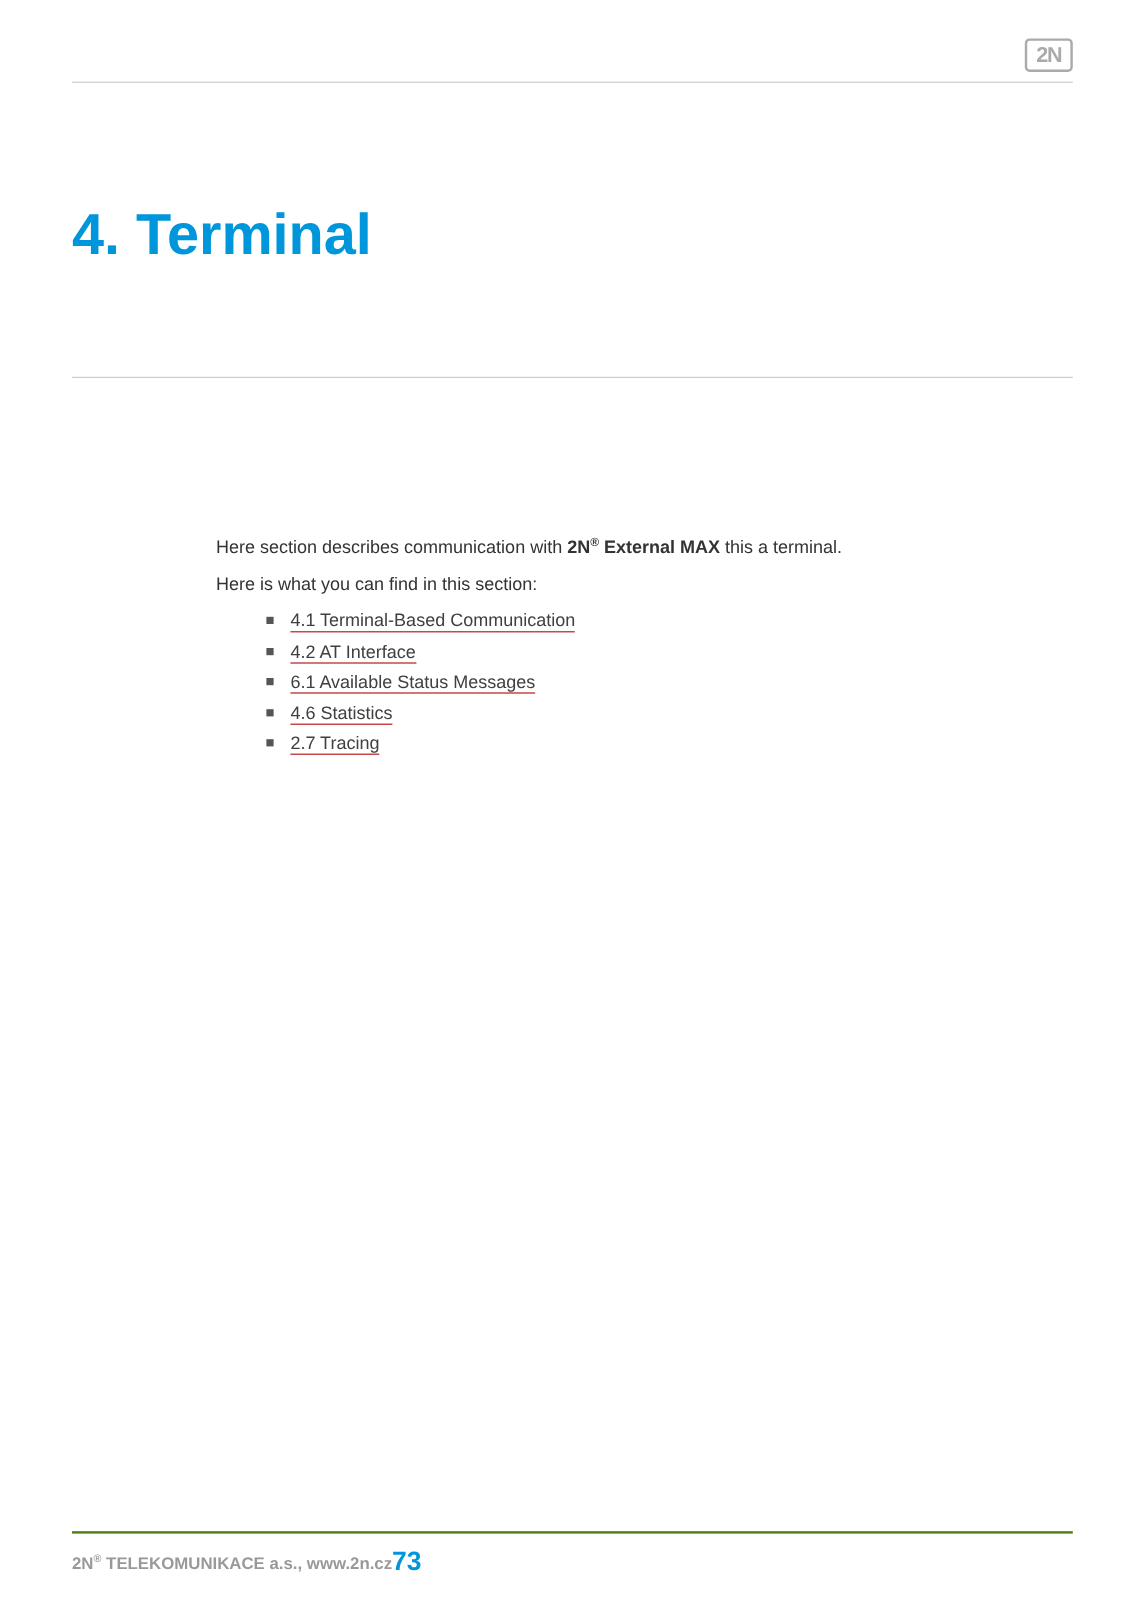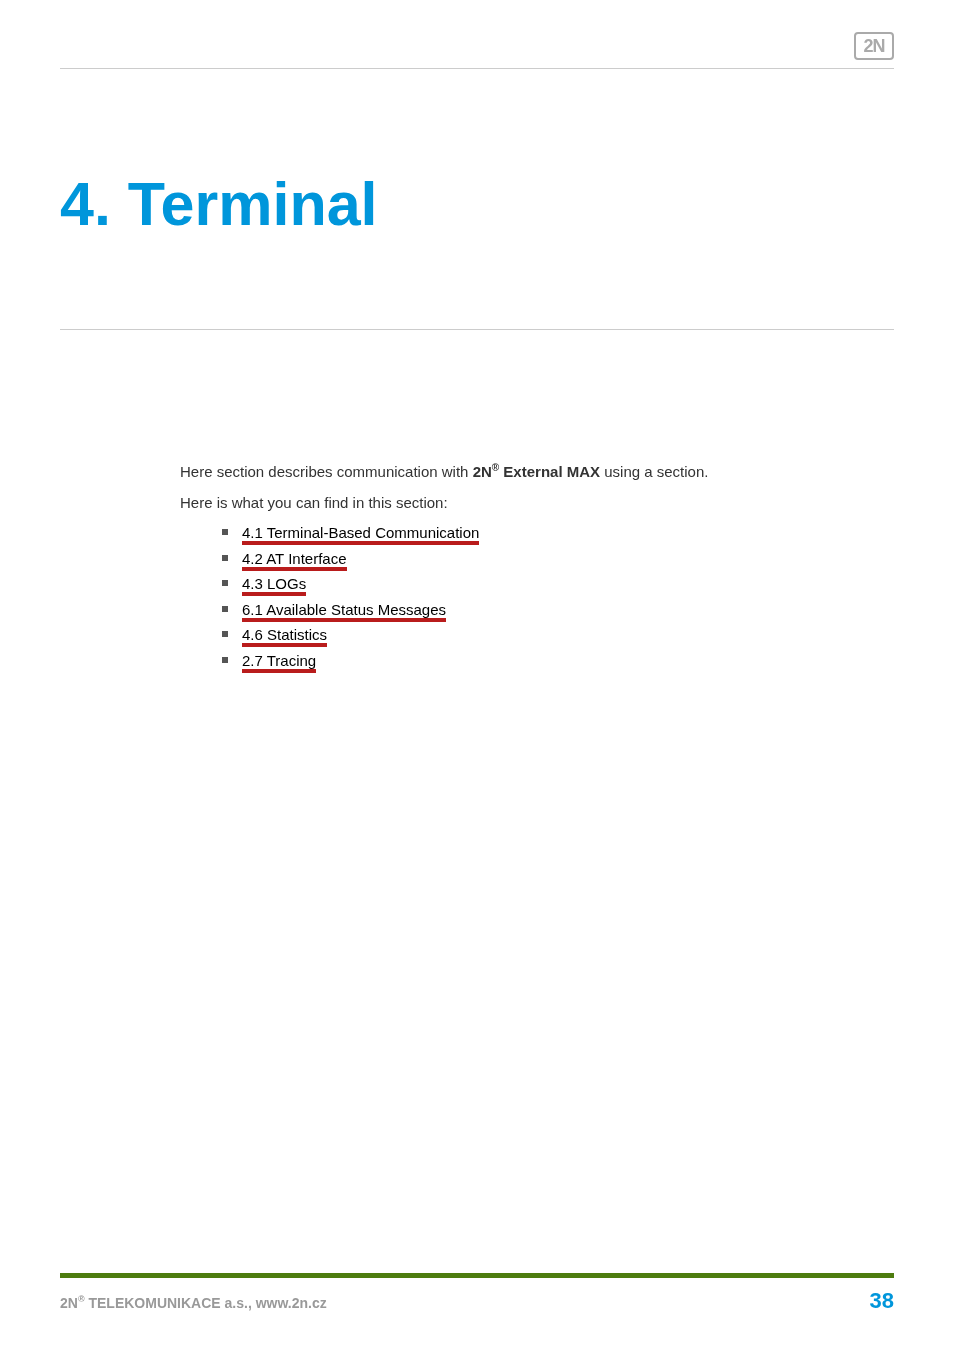--- a/index.html
+++ b/index.html
@@ -34,21 +34,21 @@
     font-size: 18px;
     letter-spacing: -1px;
   }
   .title-block {
     margin-top: 100px;
     padding-bottom: 90px;
     border-bottom: 1px solid #ccc;
   }
   .title-block h1 {
     color: #0096db;
-    font-size: 61px;
+    font-size: 48px;
     font-weight: bold;
     font-family: Verdana, Geneva, sans-serif;
   }
   .content {
     margin-top: 130px;
     padding-left: 120px;
     padding-right: 20px;
     color: #333;
     font-size: 15px;
     line-height: 1.5;
@@ -73,34 +73,33 @@
   .content .toc li::before {
     content: "";
     position: absolute;
     left: 2px;
     top: 7px;
     width: 6px;
     height: 6px;
     background: #555;
   }
   .content .toc a {
-    color: #000000;
+    color: #404040;
     text-decoration: none;
-    border-bottom: 4px solid #b91c1c;
+    border-bottom: 1px solid #b91c1c;
   }
   .strong { font-weight: bold; }
   .footer {
     position: absolute;
     left: 60px;
     right: 60px;
     bottom: 36px;
-    border-top: 5px solid #4d7c0f;
+    border-top: 2px solid #4d7c0f;
     padding-top: 10px;
     display: flex;
-    justify-content: space-between;
     align-items: baseline;
     color: #999;
     font-size: 14px;
     font-weight: bold;
   }
   .footer .page-num {
     color: #0096db;
     font-size: 22px;
     font-weight: bold;
   }
@@ -118,32 +117,31 @@
       <span>2N</span>
     </div>
   </div>
 
   <div class="title-block">
     <h1>4. Terminal</h1>
   </div>
 
   <div class="content">
     <p class="intro-line">
-      <span>Here section describes communication with </span><span class="strong"><span>2N</span><sup>®</sup><span> External MAX</span></span><span> using a section.</span>
+      <span>Here section describes communication with </span><span class="strong"><span>2N</span><sup>®</sup><span> External MAX</span></span><span> this a terminal.</span>
     </p>
     <p class="intro-line">Here is what you can find in this section:</p>
     <ul class="toc">
       <li><a href="#">4.1 Terminal-Based Communication</a></li>
       <li><a href="#">4.2 AT Interface</a></li>
-      <li><a href="#">4.3 LOGs</a></li>
       <li><a href="#">6.1 Available Status Messages</a></li>
       <li><a href="#">4.6 Statistics</a></li>
       <li><a href="#">2.7 Tracing</a></li>
     </ul>
   </div>
 </div>
 
 <div class="footer">
   <div>
     <span>2N</span><sup>®</sup><span> TELEKOMUNIKACE a.s., www.2n.cz</span>
   </div>
-  <div class="page-num">38</div>
+  <div class="page-num">73</div>
 </div>
 
 </body></html>

